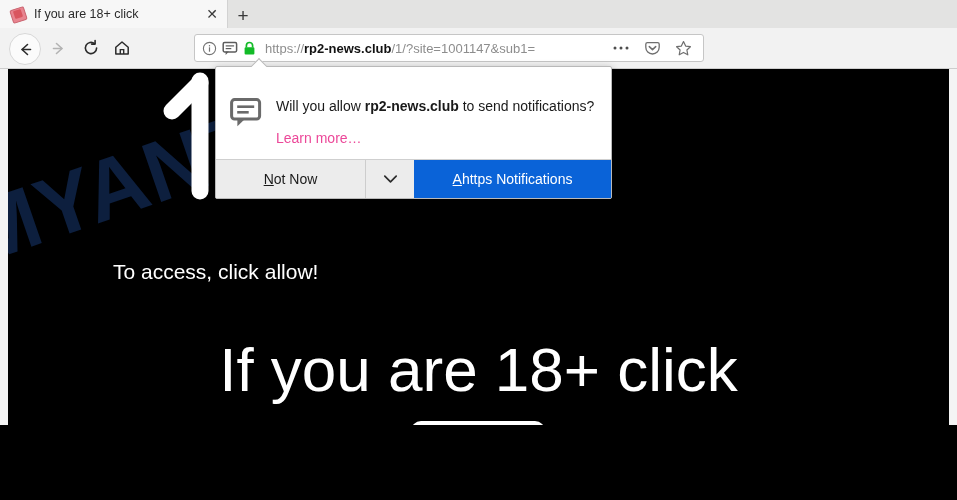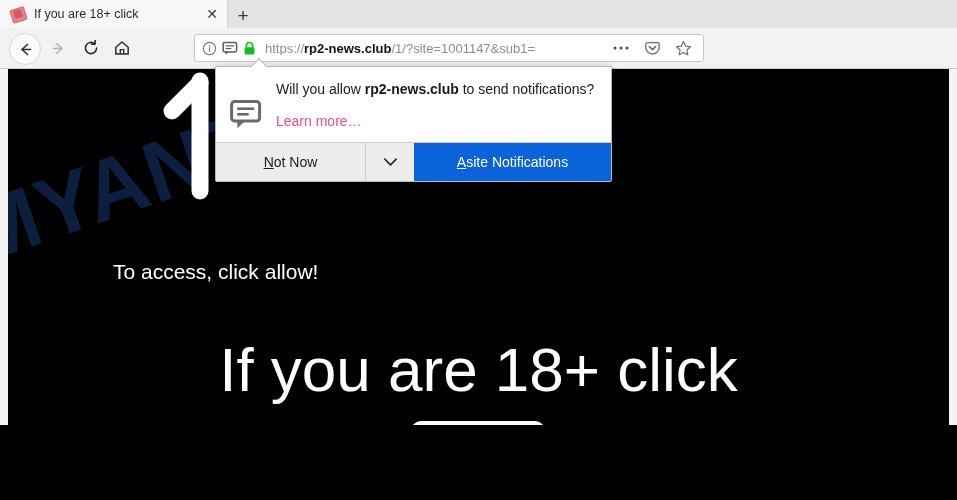--- a/index.html
+++ b/index.html
@@ -244,23 +244,23 @@
     content: "";
     position: absolute;
     left: 1px; top: 3px;
     width: 13px; height: 13px;
     background: #fff;
     border-left: 1px solid #b9b9b9;
     border-top: 1px solid #b9b9b9;
     transform: rotate(45deg);
   }
   .dh-body {
-    padding: 13px 15px 12px 14px;
-    display: flex;
-    align-items: flex-end;
+    padding: 30px 15px 12px 14px;
+    display: flex;
+    align-items: flex-start;
   }
   .dh-icon {
     flex: 0 0 34px;
     width: 34px; height: 30px;
     margin-right: 12px;
     margin-top: 1px;
   }
   .dh-textcol { flex: 1 1 auto; }
   .dh-question {
     font-size: 14px;
@@ -474,18 +474,18 @@
           <u>N</u>
           <span>ot Now</span>
         </div>
       <div class="dh-chevron">
         <svg width="15" height="10" viewBox="0 0 15 10">
           <path d="M1.8 2.2 L7.5 7.8 L13.2 2.2" fill="none" stroke="#2b2b2b" stroke-width="1.7" stroke-linecap="round" stroke-linejoin="round"></path>
         </svg>
       </div>
       <div class="dh-allow">
           <u>A</u>
-          <span>site Notifications</span>
+          <span>https Notifications</span>
         </div>
     </div>
   </div>
 
 </div>
 
 </body></html>

